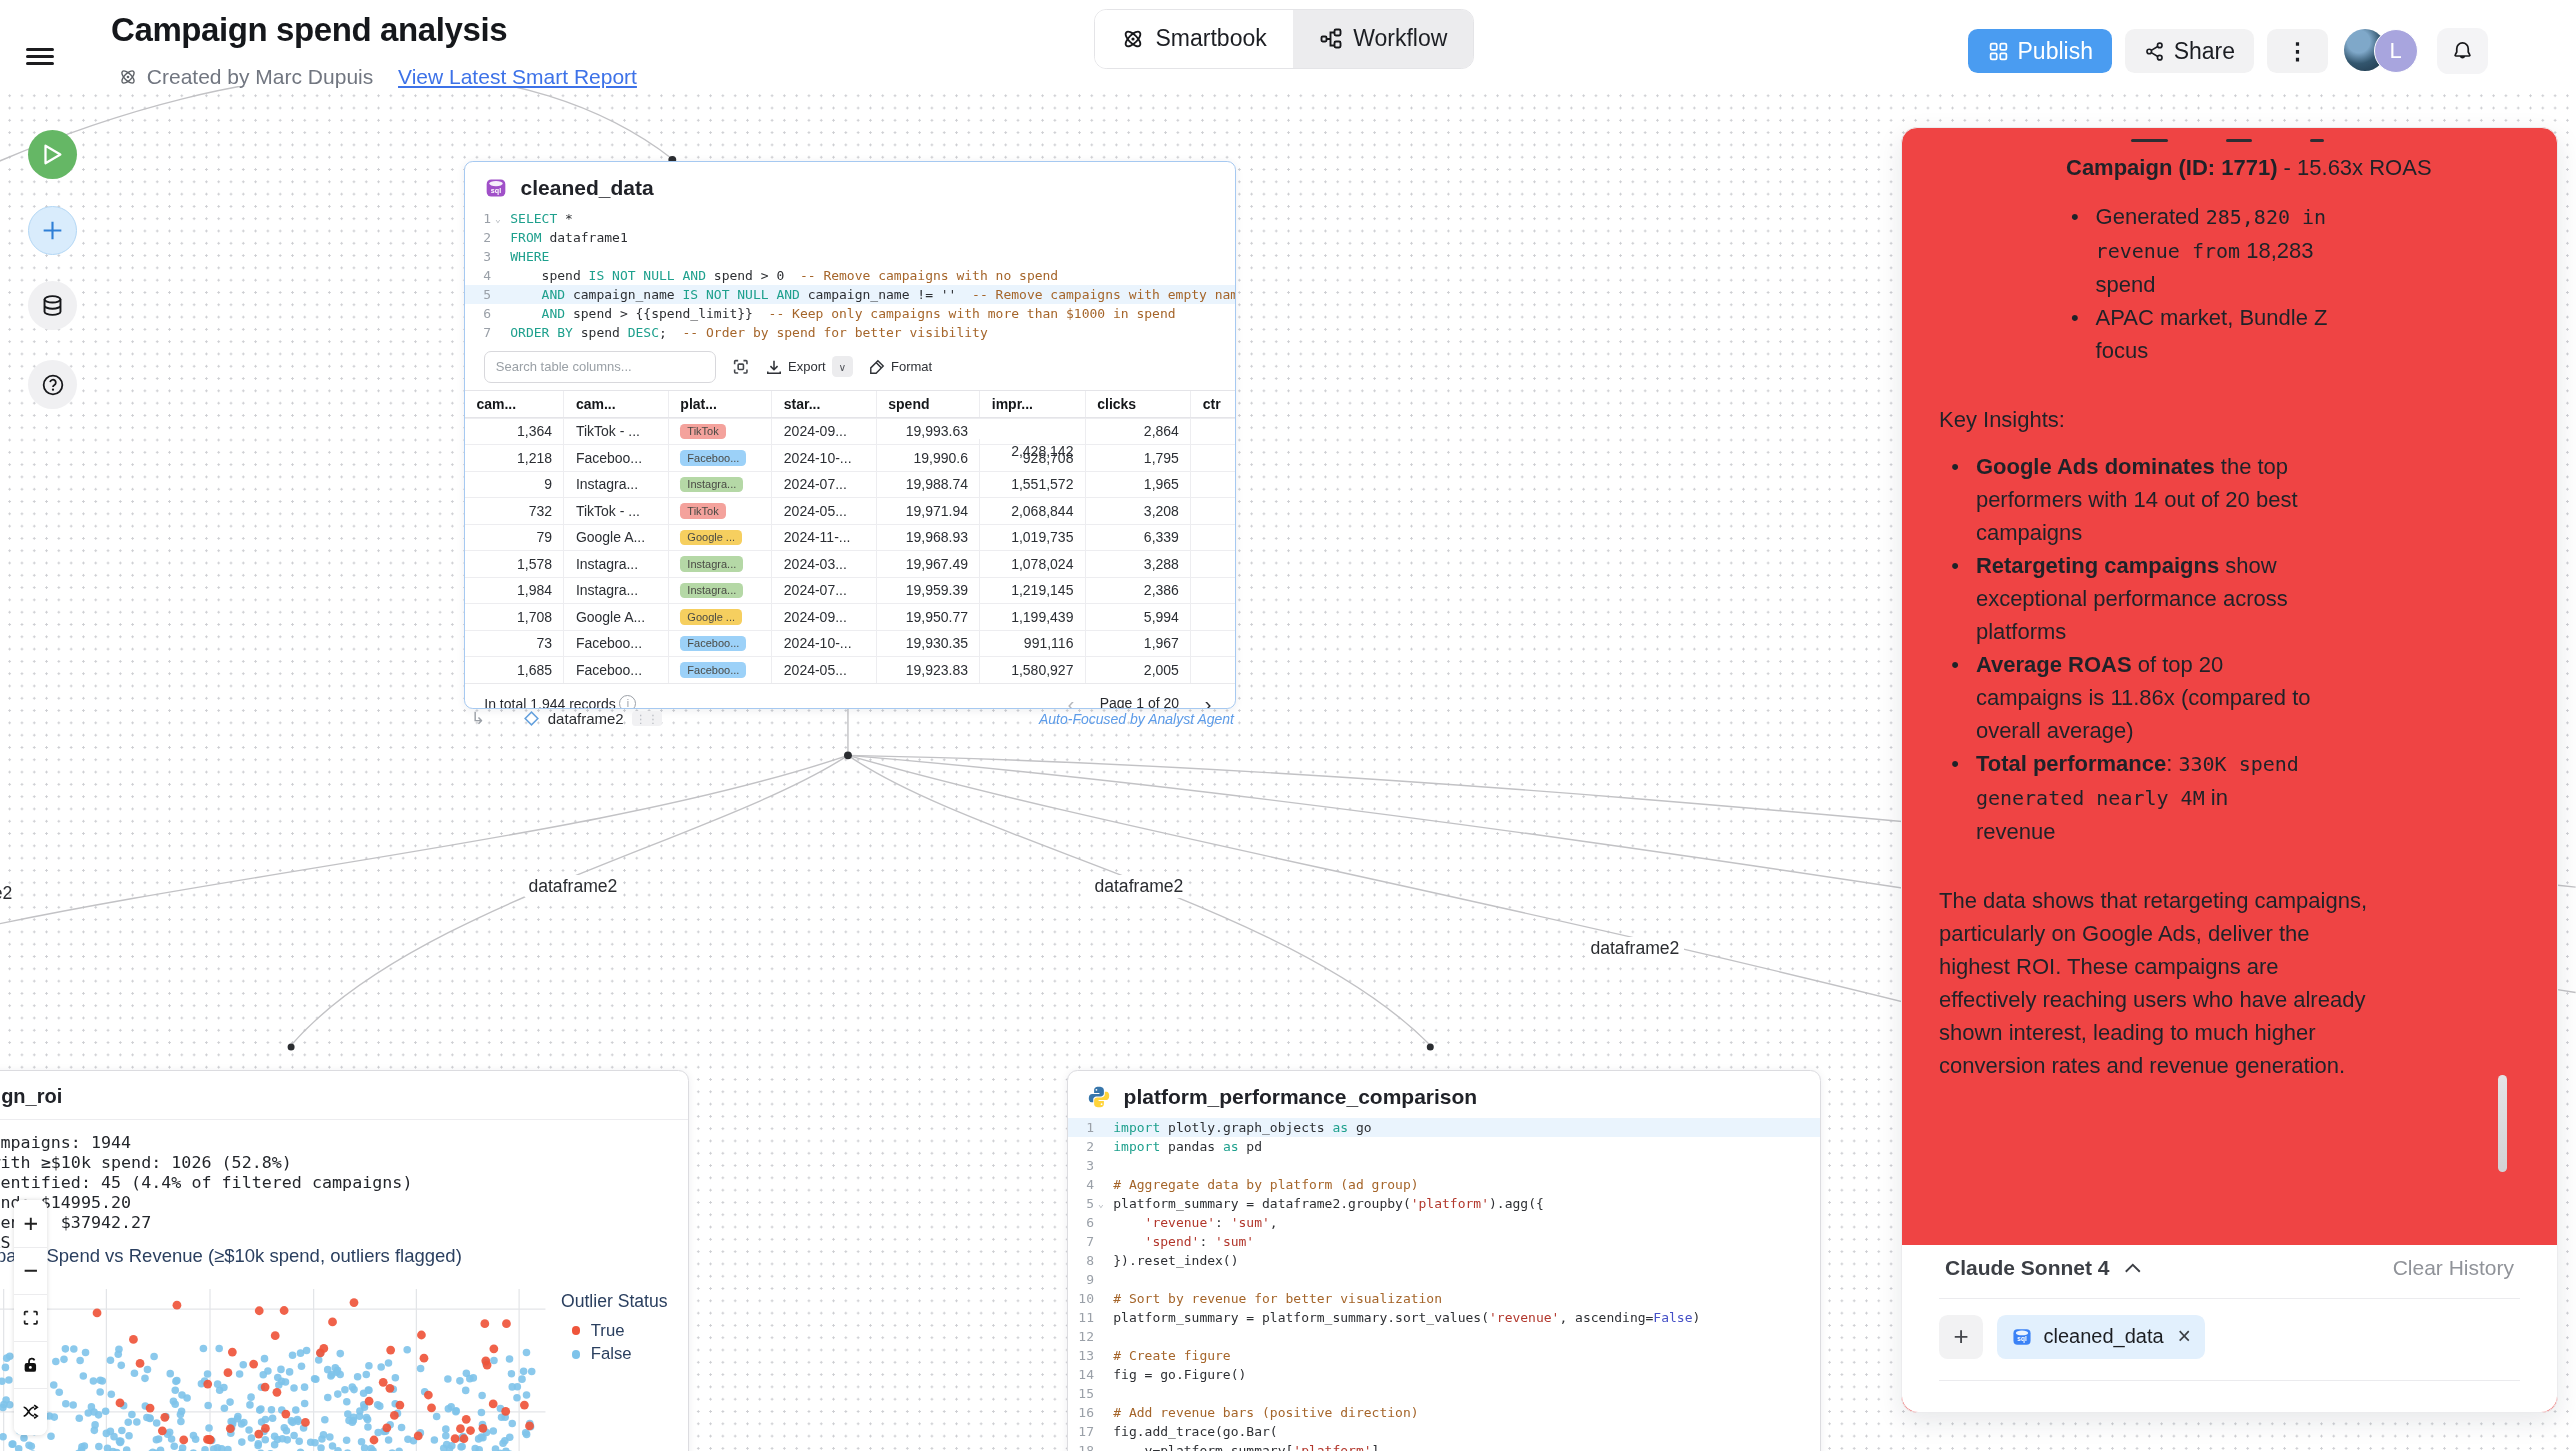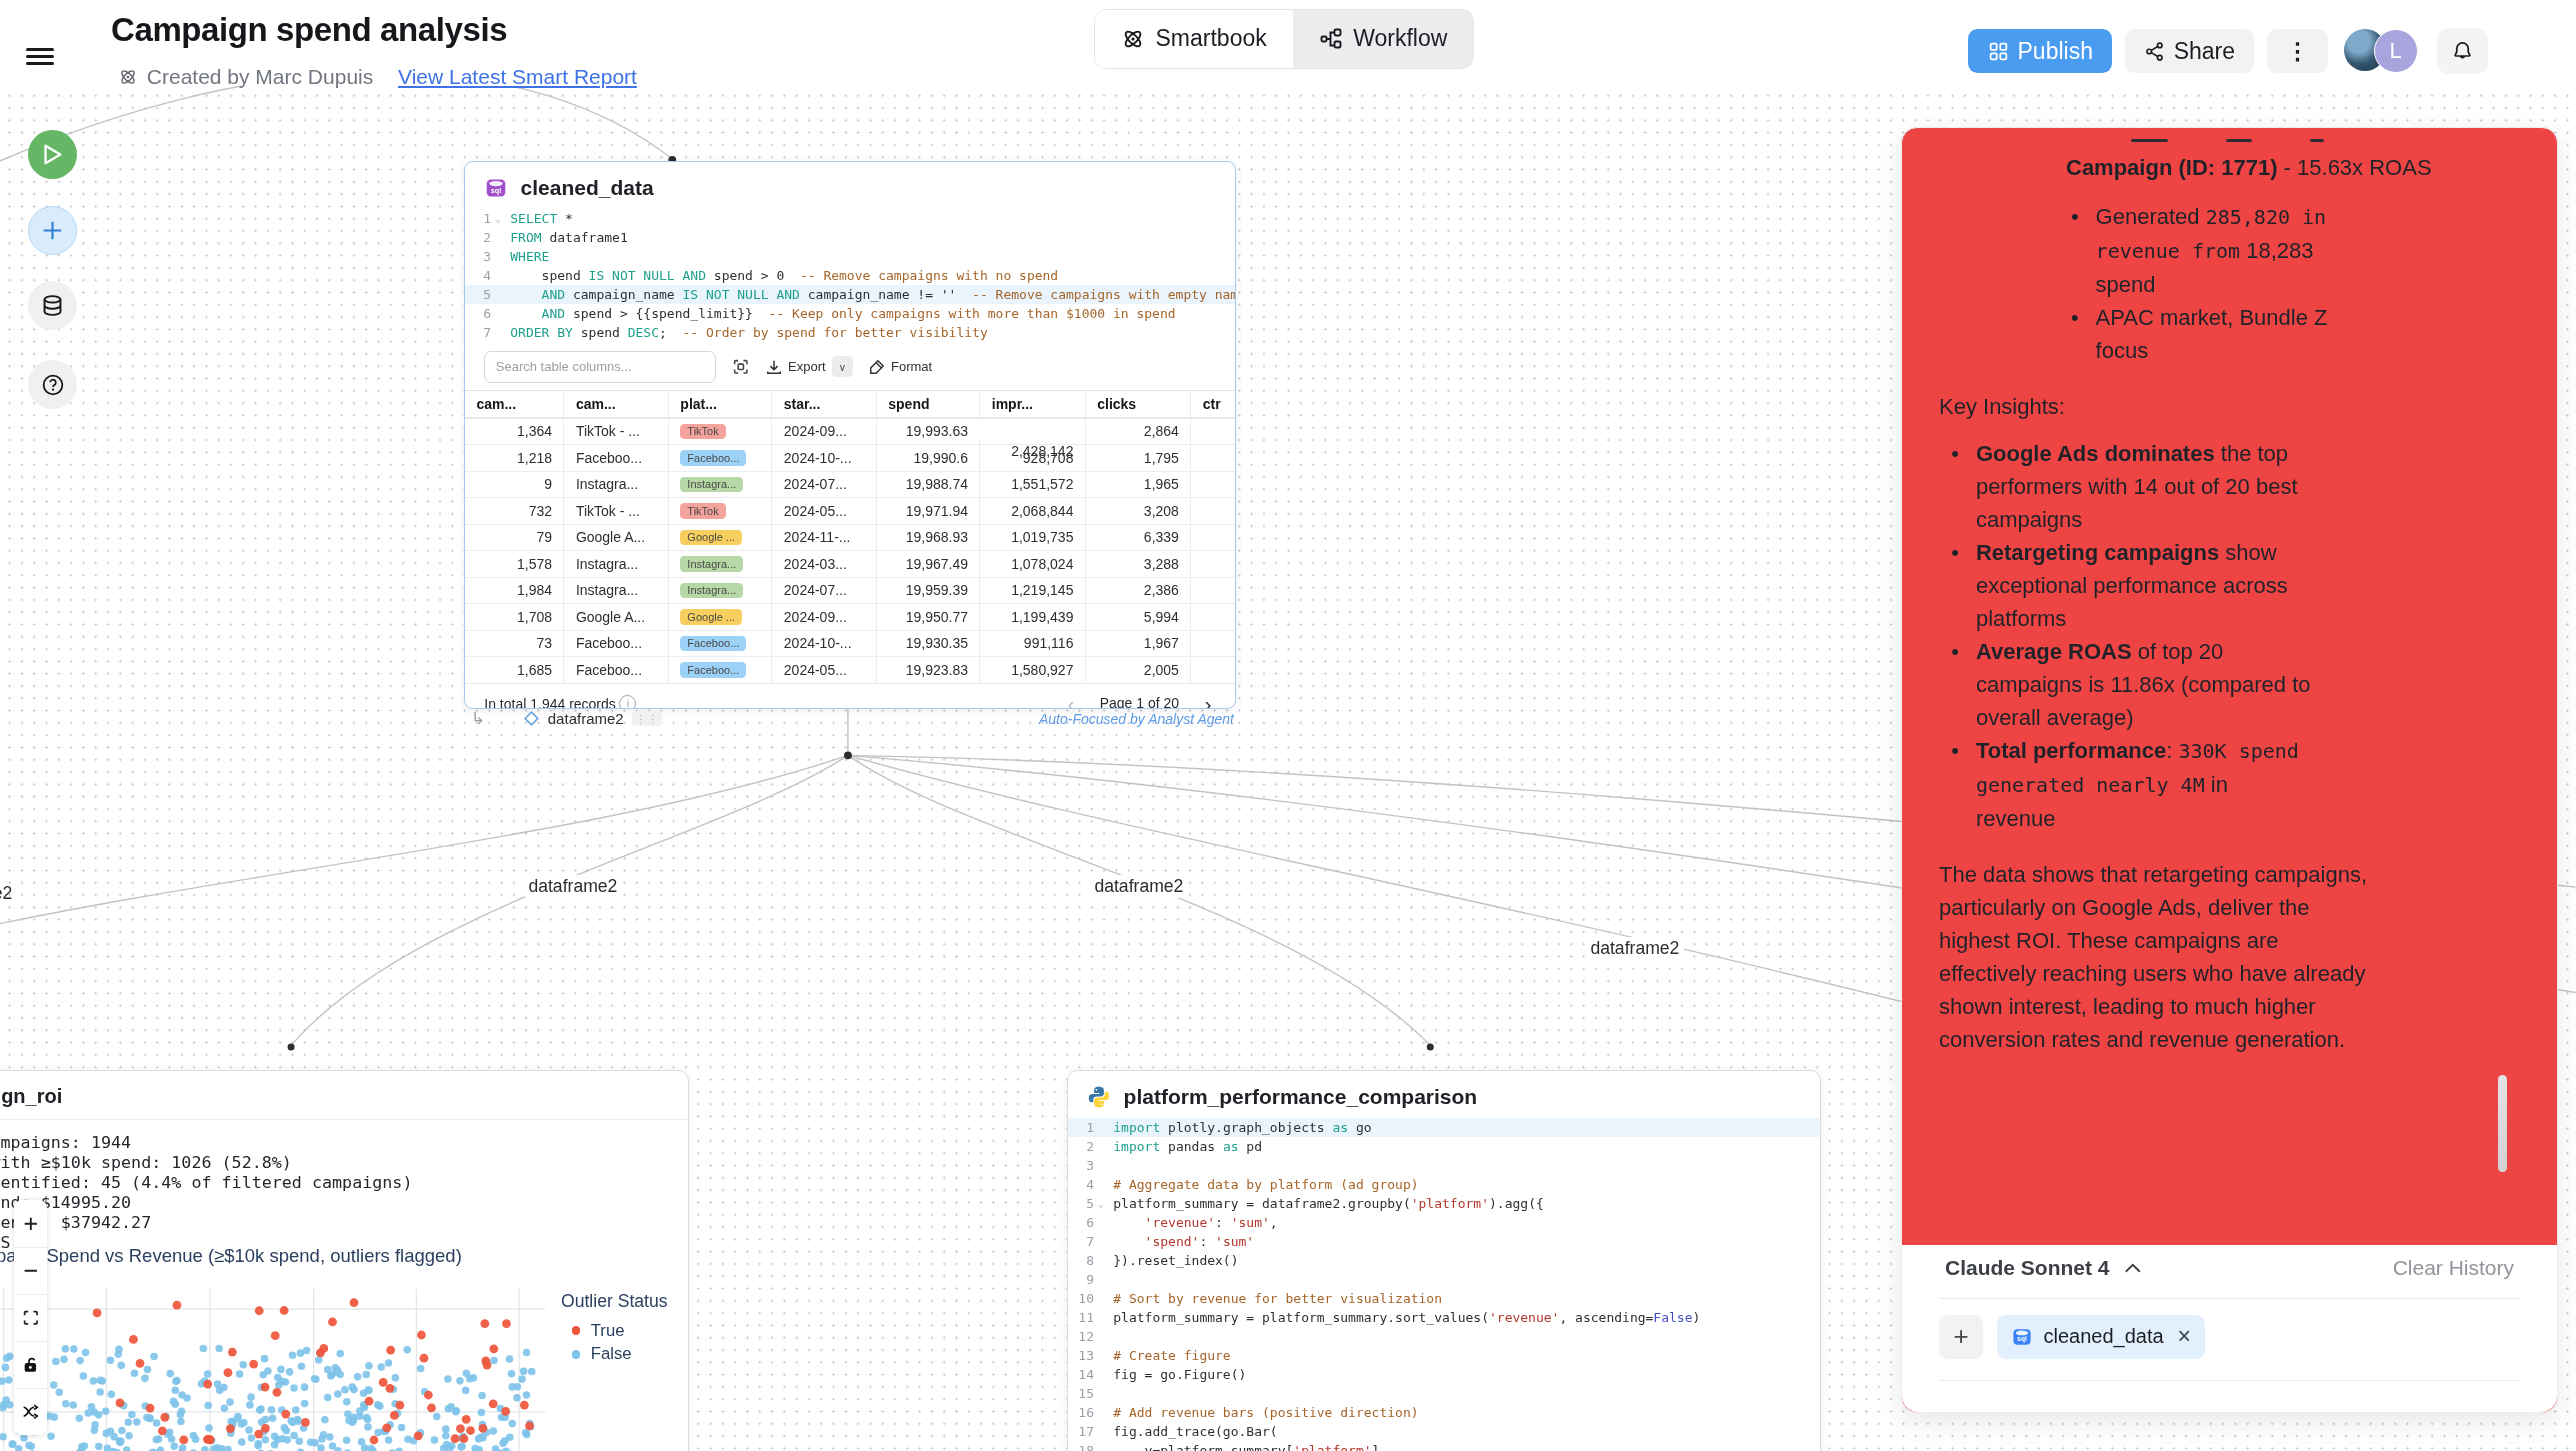--- a/index.html
+++ b/index.html
@@ -111,21 +111,21 @@
     border:0.9px solid #ececee;border-radius:16px;box-shadow:0 8.8px 26px rgba(20,30,50,.10);}
   .pscroll{position:absolute;left:37px;right:39px;top:5.3px;height:1046px;overflow:hidden;}
   .clipline{height:8.8px;overflow:hidden;margin:0 0 8.8px 132px;display:flex;gap:58px;align-items:flex-end;}
   .clipline i{display:block;height:3.5px;background:#2c2e33;border-radius:1.8px;}
   .blk{font-size:22px;line-height:33px;color:#1f2228;}
   .tb{font-weight:700;}
   .tc{font-family:"DejaVu Sans Mono",monospace;font-size:20px;}
   .blk-heading{margin-left:127px;}
   .blk-sub_bullets{margin-left:132px;width:281px;margin-top:16px;}
   .blk-bullets{margin-left:12.3px;width:360px;margin-top:14px;}
-  .blk-para{margin-top:23px;width:439px;}
+  .blk-para{margin-top:36px;width:439px;}
   .li{display:flex;}
   .li .dot{width:24.6px;flex:0 0 auto;}
   .pthumb{position:absolute;right:50px;top:947px;width:8.8px;height:97px;border-radius:4.4px;
     background:linear-gradient(#e3e3e5,#d2d2d5);}
   .pbottom{position:absolute;left:0;right:0;bottom:0;padding:0 37px 24.6px 37px;background:#fff;border-radius:0 0 16px 16px;}
   .modelrow{display:flex;align-items:center;justify-content:space-between;height:46px;}
   .model{display:flex;align-items:center;gap:14px;font-size:21px;font-weight:600;color:#3c3f45;
     background:none;border:none;cursor:pointer;font-family:inherit;}
   .clearh{font-size:21px;color:#909399;background:none;border:none;cursor:pointer;font-family:inherit;}
   .pdiv{height:0.9px;background:#ebebee;margin:7px 0;}

